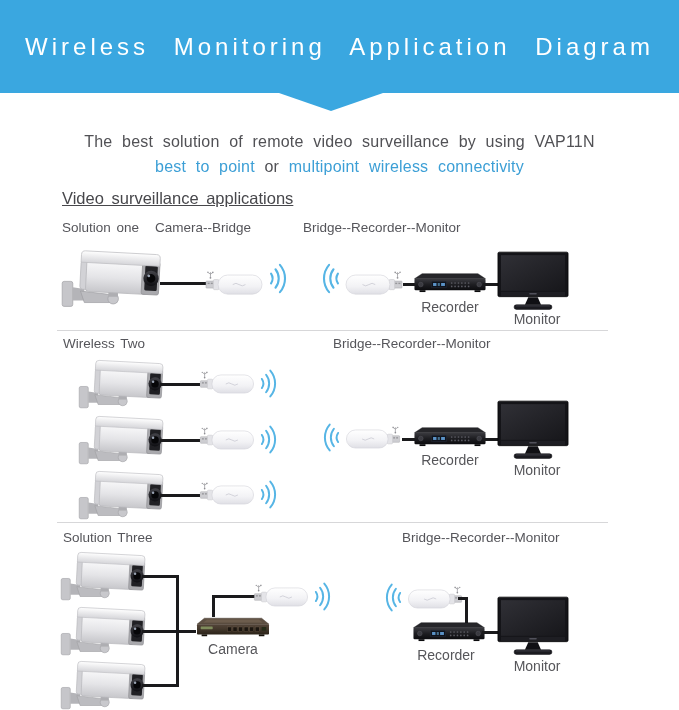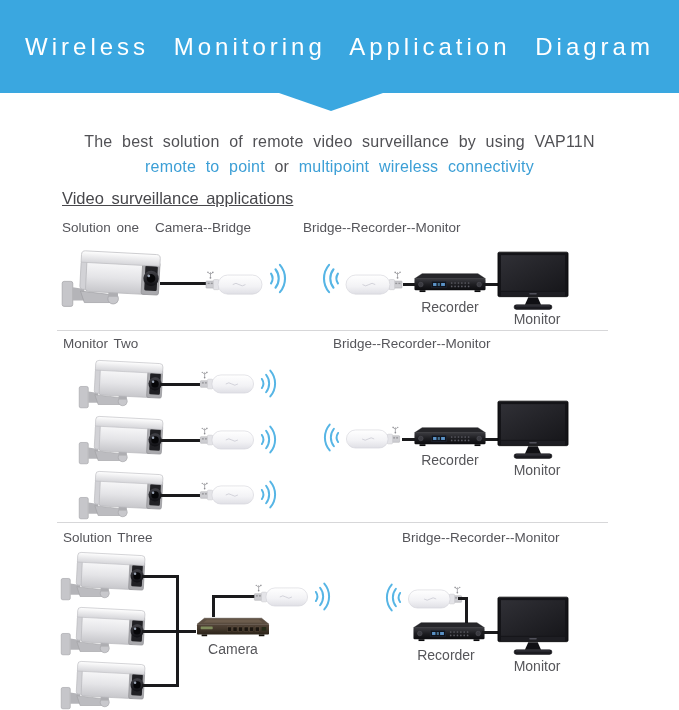--- a/index.html
+++ b/index.html
@@ -167,21 +167,21 @@
   </defs>
 </svg>
 
 <div id="page">
 
   <div class="banner">
     <h1>Wireless Monitoring Application Diagram</h1>
   </div>
   <div class="notch"></div>
 
-  <div class="intro"><span>The best solution of remote video surveillance by using VAP11N</span><br><span class="blue">remote to point</span> <span>or</span> <span class="blue">multipoint wireless connectivity</span></div>
+  <div class="intro"><span>The best solution of remote video surveillance by using VAP11N</span><br><span class="blue">best to point</span> <span>or</span> <span class="blue">multipoint wireless connectivity</span></div>
 
   <div class="apps-title">Video surveillance applications</div>
 
   <span class="sol-label" style="top:220px;left:62px">Solution one</span>
   <span class="sol-label" style="top:220px;left:155px">Camera--Bridge</span>
   <span class="sol-label" style="top:220px;left:303px">Bridge--Recorder--Monitor</span>
 
   <svg class="dev" style="left:58px;top:241px;width:118px;height:75px">
       <use href="#sym-camera"></use>
     </svg>
@@ -205,21 +205,21 @@
     </svg>
   <div class="dev-label" style="left:408px;top:299px;width:84px">Recorder</div>
   <div class="cable" style="left:483px;top:283px;width:22px;height:3px"></div>
   <svg class="dev" style="left:497px;top:251px;width:72px;height:61px">
       <use href="#sym-monitor"></use>
     </svg>
   <div class="dev-label" style="left:501px;top:311px;width:72px">Monitor</div>
 
   <div class="divider" style="top:330px"></div>
 
-  <span class="sol-label" style="top:336px;left:63px">Monitor Two</span>
+  <span class="sol-label" style="top:336px;left:63px">Wireless Two</span>
   <span class="sol-label" style="top:336px;left:333px">Bridge--Recorder--Monitor</span>
 
   <svg class="dev" style="left:76px;top:352px;width:100px;height:64px">
       <use href="#sym-camera"></use>
     </svg>
   <div class="cable" style="left:160px;top:383px;width:40px;height:3px"></div>
   <svg class="dev" style="left:198px;top:369px;width:58px;height:27px">
       <use href="#sym-bridge"></use>
     </svg>
   <svg class="dev" style="left:258px;top:366px;width:20px;height:35px">

